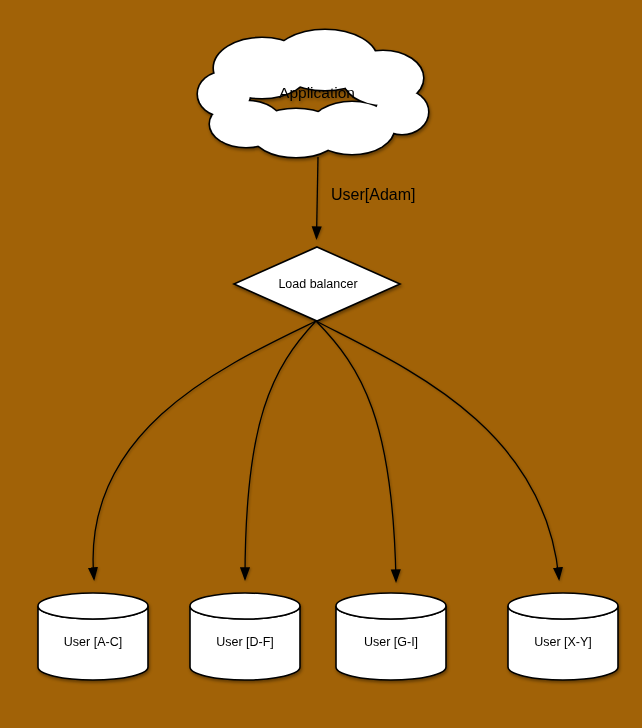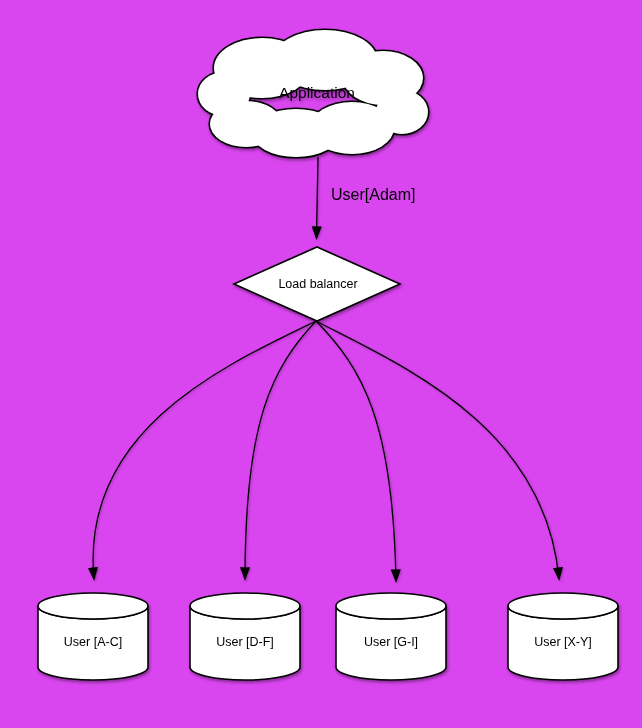--- a/index.html
+++ b/index.html
@@ -4,21 +4,21 @@
 <style>
   html, body {
     margin: 0;
     padding: 0;
     background: #ffffff;
   }
   .canvas {
     position: relative;
     width: 642px;
     height: 728px;
-    background: #d946ef;
+    background: #a16207;
     overflow: hidden;
     font-family: "Liberation Sans", sans-serif;
   }
   svg { display: block; }
   .shape {
     fill: #ffffff;
     stroke: #000000;
     stroke-width: 1.6;
   }
   .cloud-stroke {

